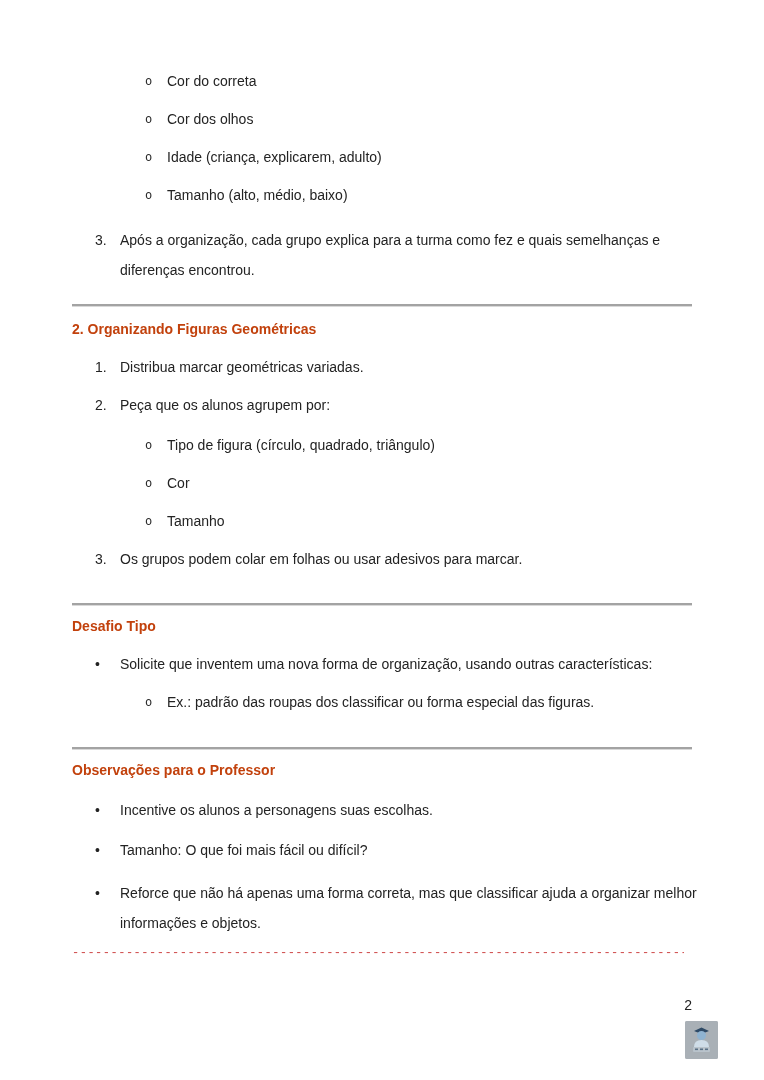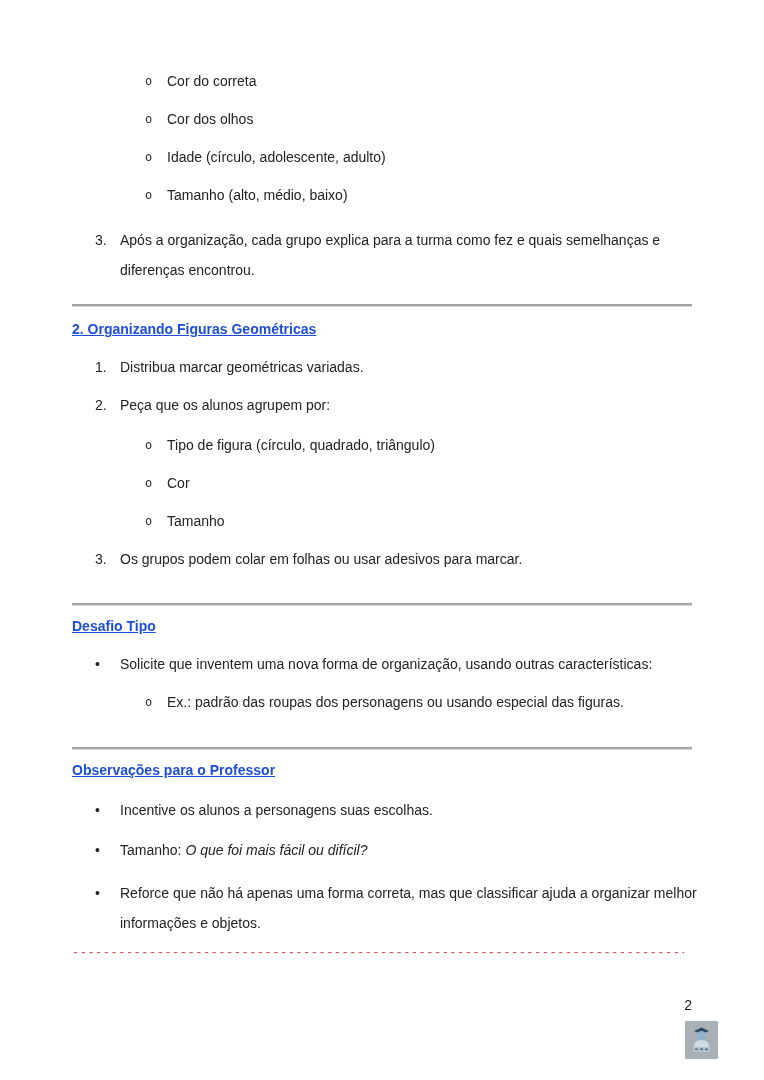--- a/index.html
+++ b/index.html
@@ -14,23 +14,23 @@
   }
   .row{position:absolute;display:flex;align-items:flex-start;}
   
   .l1{left:95px;width:610px;}
   .m1{width:25px;flex:none;}
   
   .l2{left:145px;width:560px;}
   .m2{width:22px;flex:none;font-family:"DejaVu Sans Mono",monospace;font-size:12px;color:#2c2c2c;padding-top:1px;}
   .txt{flex:1;}
   .para{line-height:2.15;}
-  .h{position:absolute;left:72px;font-weight:700;color:#1d4ed8;text-decoration:underline;}
+  .h{position:absolute;left:72px;font-weight:700;color:#c2410c;}
   .divider{position:absolute;left:72px;width:620px;height:2px;background:#a3a3a3;border-bottom:1px solid #d9d9d9;}
-  .it{font-style:italic;}
+  .it{}
   .redline{
     position:absolute;left:72px;top:946px;width:612px;height:16px;
     overflow:hidden;white-space:nowrap;
     color:#cf4a4a;font-family:"Liberation Mono",monospace;
     font-size:12px;line-height:14px;letter-spacing:0.5px;
   }
   .pagenum{position:absolute;right:72px;top:997px;font-size:14px;color:#222;}
   .logo{
     position:absolute;right:46px;top:1021px;width:33px;height:38px;
     background:#a9b0b6;border-radius:2px;
@@ -45,21 +45,21 @@
   <div class="row l2" style="top:73px">
     <span class="m2">o</span>
     <span class="txt">Cor do correta</span>
   </div>
   <div class="row l2" style="top:111px">
     <span class="m2">o</span>
     <span class="txt">Cor dos olhos</span>
   </div>
   <div class="row l2" style="top:149px">
     <span class="m2">o</span>
-    <span class="txt">Idade (círculo, adolescente, adulto)</span>
+    <span class="txt">Idade (criança, explicarem, adulto)</span>
   </div>
   <div class="row l2" style="top:187px">
     <span class="m2">o</span>
     <span class="txt">Tamanho (alto, médio, baixo)</span>
   </div>
 
   <div class="row l1" style="top:225px">
     <span class="m1 para">3.</span>
     <span class="txt para">Após a organização, cada grupo explica para a turma como fez e quais semelhanças e diferenças encontrou.</span>
   </div>
@@ -98,21 +98,21 @@
   <div class="divider" style="top:603px"></div>
 
   <div class="h" style="top:618px">Desafio Tipo</div>
 
   <div class="row l1" style="top:656px">
     <span class="m1">•</span>
     <span class="txt">Solicite que inventem uma nova forma de organização, usando outras características:</span>
   </div>
   <div class="row l2" style="top:694px">
     <span class="m2">o</span>
-    <span class="txt">Ex.: padrão das roupas dos personagens ou usando especial das figuras.</span>
+    <span class="txt">Ex.: padrão das roupas dos classificar ou forma especial das figuras.</span>
   </div>
 
   <div class="divider" style="top:747px"></div>
 
   <div class="h" style="top:762px">Observações para o Professor</div>
 
   <div class="row l1" style="top:802px">
     <span class="m1">•</span>
     <span class="txt">Incentive os alunos a personagens suas escolhas.</span>
   </div>

